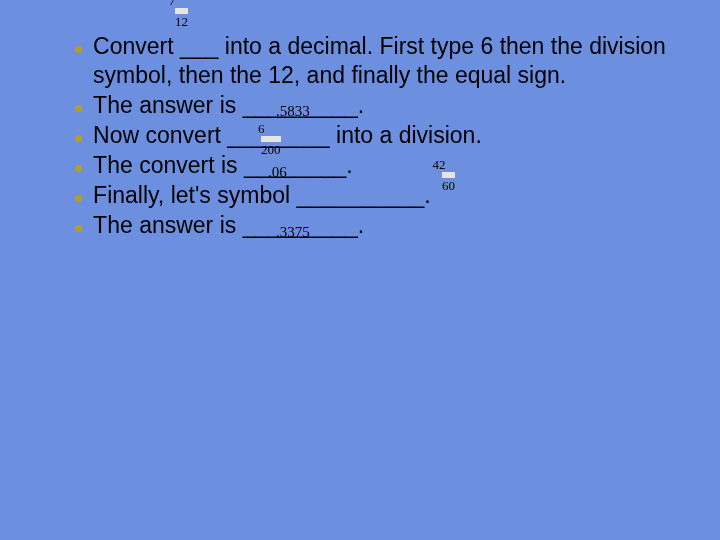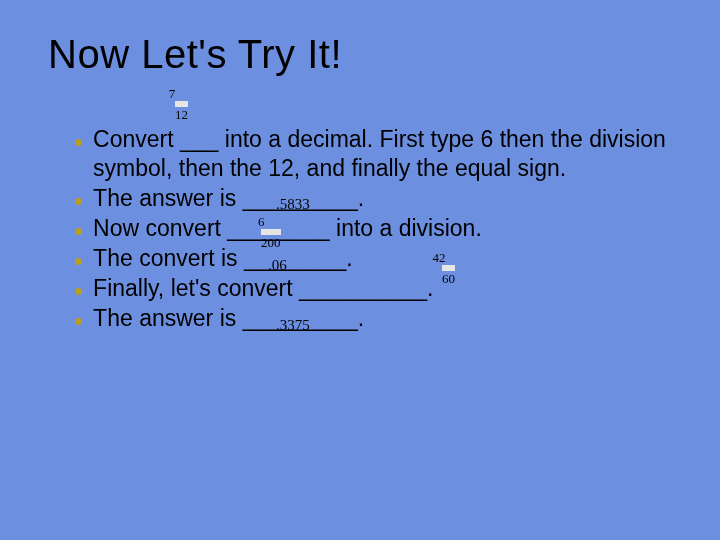--- a/index.html
+++ b/index.html
@@ -59,21 +59,20 @@
     font-family: "Times New Roman", serif;
     font-size: 15px;
     color: #000;
   }
 </style>
 </head>
 <body>
 
 <div class="slide">
 
-  <h1 class="title">Now Let's Try It!</h1>
 
   <div class="content">
 
     <div class="frac" style="left:108px; top:-38px;">
       <span class="num">7</span>
       <span class="den">12</span>
     </div>
 
     <div class="row">
       <span class="bullet">•</span>
@@ -90,21 +89,21 @@
       <span class="txt">Now convert ________ into a division.</span>
     </div>
 
     <div class="row">
       <span class="bullet">•</span>
       <span class="txt">The convert is ________.</span>
     </div>
 
     <div class="row">
       <span class="bullet">•</span>
-      <span class="txt">Finally, let's convert __________.</span>
+      <span class="txt">Finally, let's symbol __________.</span>
     </div>
 
     <div class="row">
       <span class="bullet">•</span>
       <span class="txt">The answer is _________.</span>
     </div>
 
     <div class="float-txt" style="left:228px; top:71px;">.5833</div>
 
     <div class="frac" style="left:194px; top:90px;">

